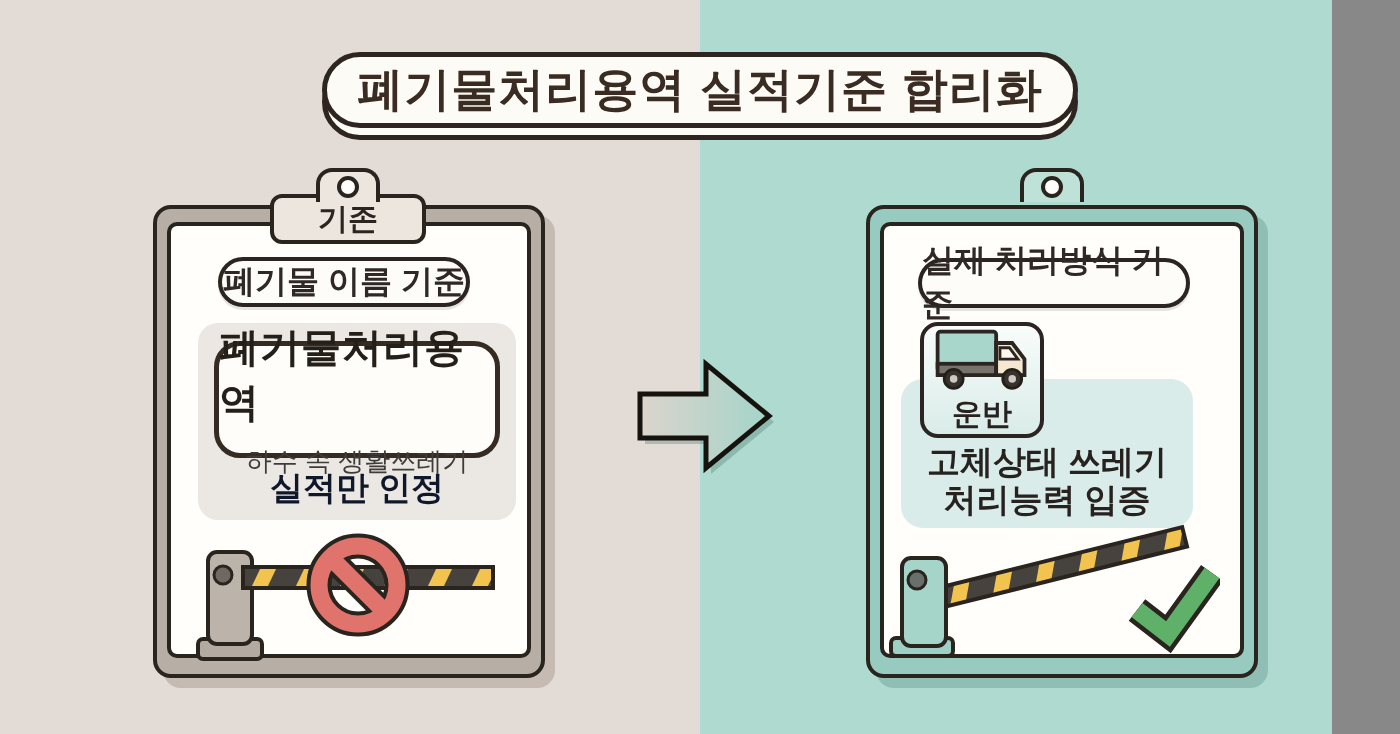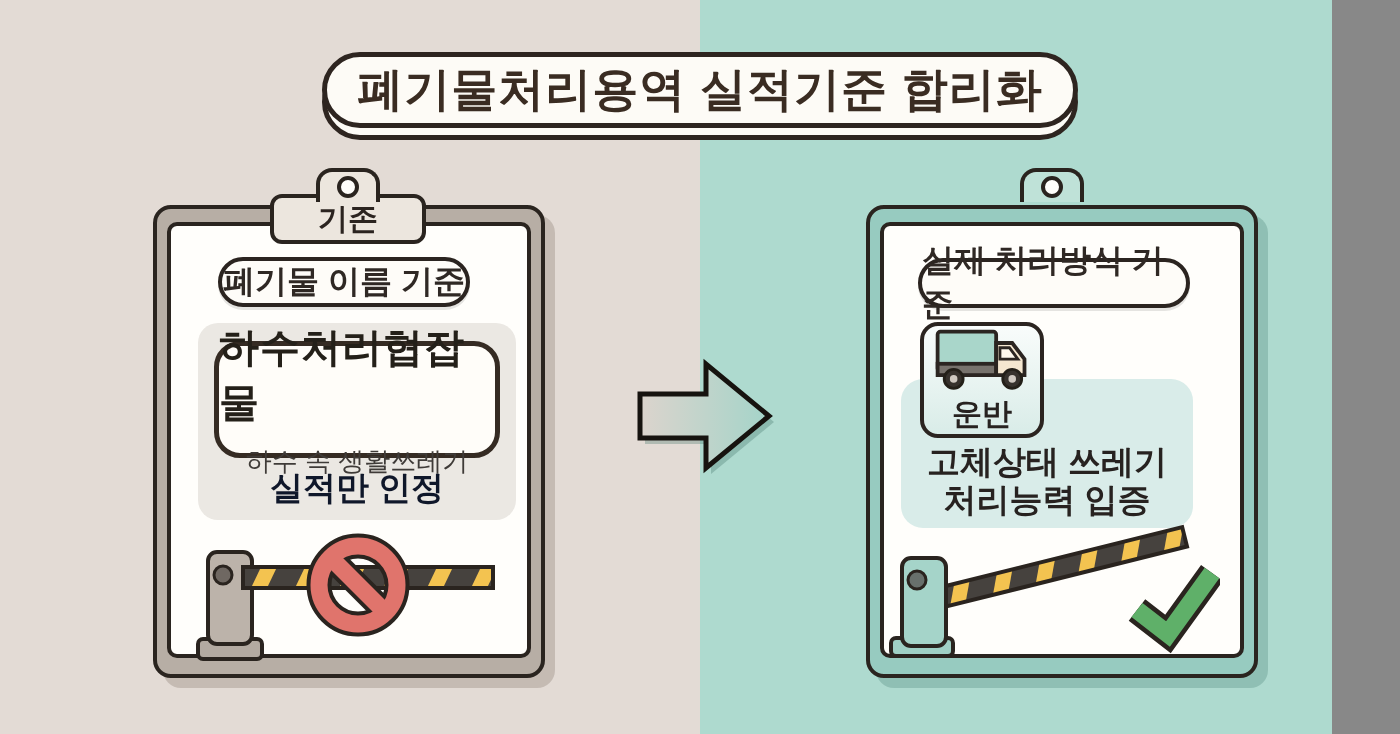--- a/index.html
+++ b/index.html
@@ -103,21 +103,21 @@
     <span>기존</span>
   </div>
   <div class="clip-hole hole-l"></div>
 
   <div class="criteria-pill criteria-left">
     <span>폐기물 이름 기준</span>
   </div>
 
   <div class="panel-left">
     <div class="waste-box">
-      <div class="waste-name">하수처리협잡물</div>
+      <div class="waste-name">폐기물처리용역</div>
       <div class="waste-desc">하수 속 생활쓰레기</div>
     </div>
     <div class="note-left">실적만 인정</div>
   </div>
 
   <svg class="barrier-left" width="330" height="137" viewBox="0 0 330 137">
     <defs>
       <clipPath id="barClipL">
           <rect x="58" y="39" width="250" height="21"></rect>
         </clipPath>

